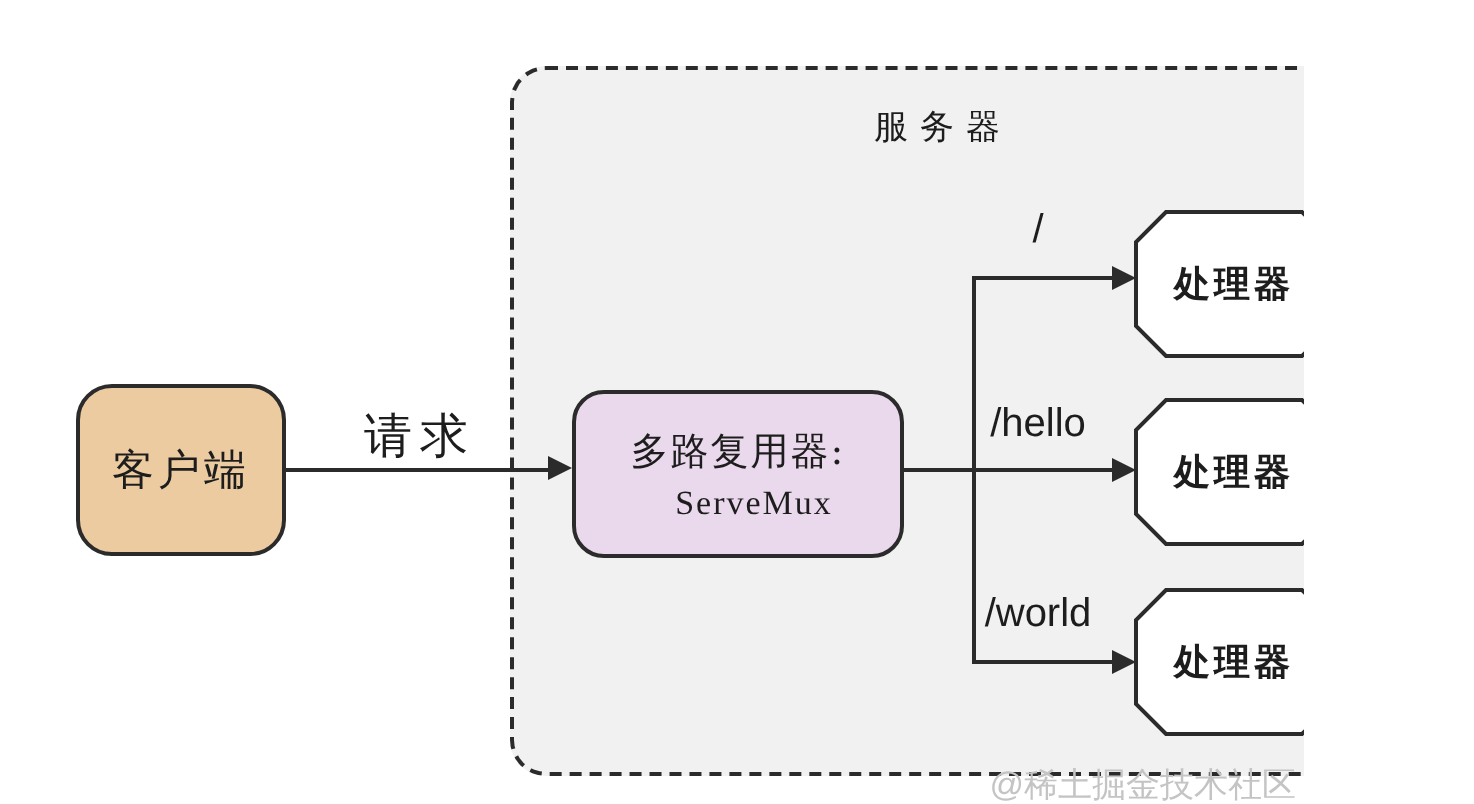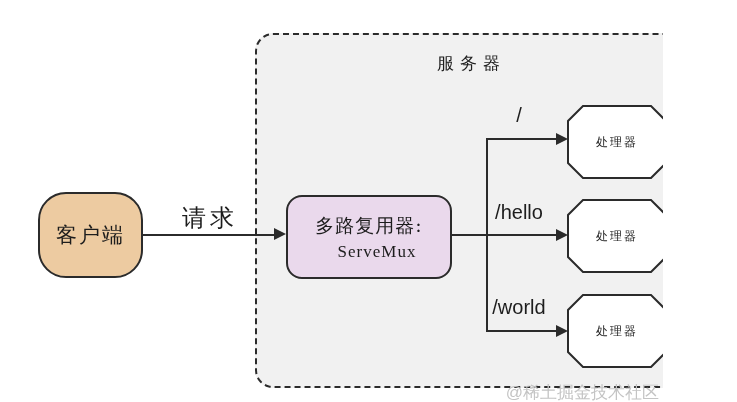--- a/index.html
+++ b/index.html
@@ -2,21 +2,20 @@
 <html style="--client-fill: #edcba1; --mux-fill: #ead9ec; --server-fill: #f1f1f1; --handler-fill: #ffffff; --line: #2b2b2b; --text: #1d1d1d; --watermark: #c4c4c4;"><head>
 <meta charset="utf-8">
 <style>
   html,body{margin:0;padding:0;background:#ffffff;}
   .canvas{
     position:relative;
     width:652px;height:402px;
     background:#ffffff;
     overflow:hidden;
     font-family:"DejaVu Serif","Liberation Serif",serif;
-    padding-left:11px;
   }
   
   .server-box{
     position:absolute;
     left:255px;top:33px;width:429px;height:351px;
     background:var(--server-fill,#f1f1f1);
     border:2px dashed var(--line,#2b2b2b);
     border-radius:18px;
   }
   .server-title{
@@ -26,21 +25,21 @@
     font-size:17px;
     letter-spacing:6px;
     color:var(--text,#1d1d1d);
   }
   
   .client-box{
     position:absolute;
     left:38px;top:192px;width:105px;height:86px;
     background:var(--client-fill,#edcba1);
     border:2px solid var(--line,#2b2b2b);
-    border-radius:28px;
+    border-radius:18px;
     display:flex;align-items:center;justify-content:center;
     box-sizing:border-box;
   }
   .client-label{
     font-size:21px;
     letter-spacing:2px;
     color:var(--text,#1d1d1d);
   }
   
   .mux-box{
@@ -104,23 +103,24 @@
     position:absolute;
     left:567px;width:100px;height:74px;
   }
   .handler.h0{top:105px;}
   .handler.h1{top:199px;}
   .handler.h2{top:294px;}
   .handler svg{position:absolute;left:0;top:0;}
   .handler-label{
     position:absolute;left:0;top:0;width:100%;height:100%;
     display:flex;align-items:center;justify-content:center;
-    font-size:12px;
+    font-size:18px;
     letter-spacing:2px;
     color:var(--text,#1d1d1d);
+    font-weight:bold;
   }
   
   .watermark{
     position:absolute;
     right:4px;top:369px;
     font-family:"Liberation Sans","DejaVu Sans",sans-serif;
     font-size:17px;
     color:var(--watermark,#c4c4c4);
     z-index:5;
     margin-top:12px;

